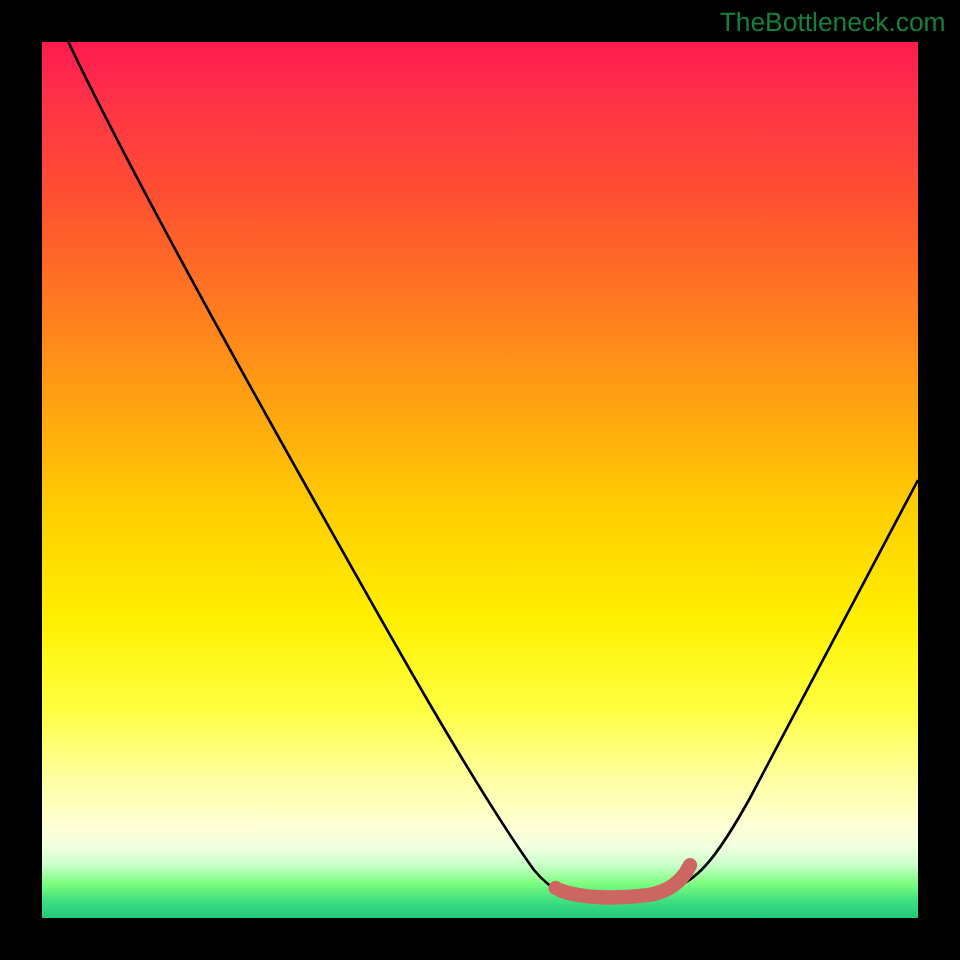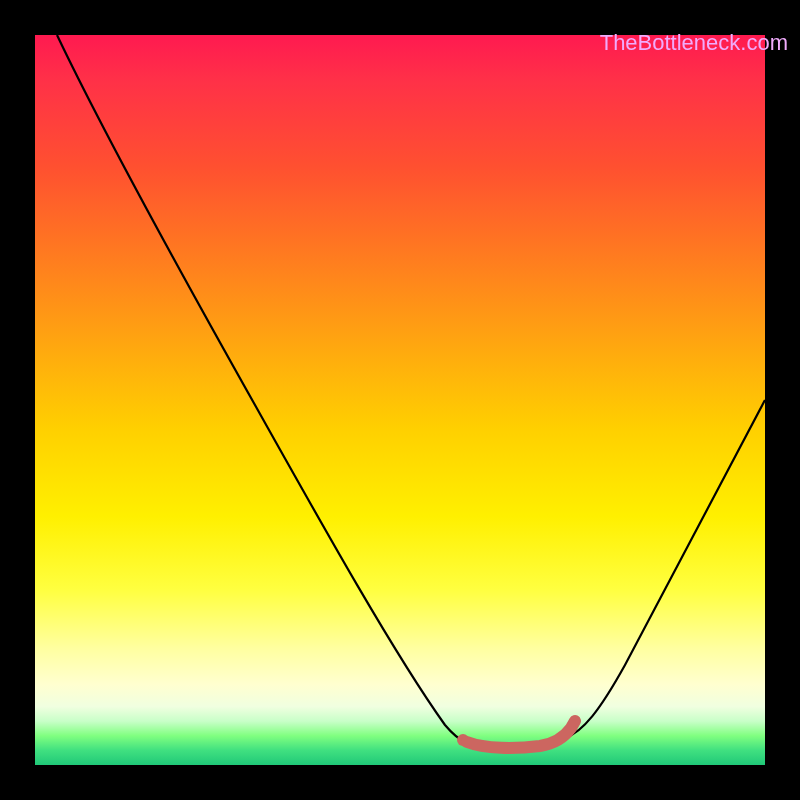--- a/index.html
+++ b/index.html
@@ -1,25 +1,24 @@
 <!DOCTYPE html>
 <html><head>
 <meta charset="utf-8">
 <style>
   * { margin: 0; padding: 0; box-sizing: border-box; }
   body { width: 800px; height: 800px; background: #000; position: relative; overflow: hidden; }
   .watermark {
     position: absolute;
     top: 6px;
     right: 12px;
-    color: #f0abfc;
+    color: #15803d;
     font-family: Arial, sans-serif;
     font-size: 22px;
     z-index: 10;
-    margin-top: 24px;
   }
   .plot-area {
     position: absolute;
     left: 35px;
     top: 35px;
     width: 730px;
     height: 730px;
     overflow: hidden;
   }
   .gradient-bg {

